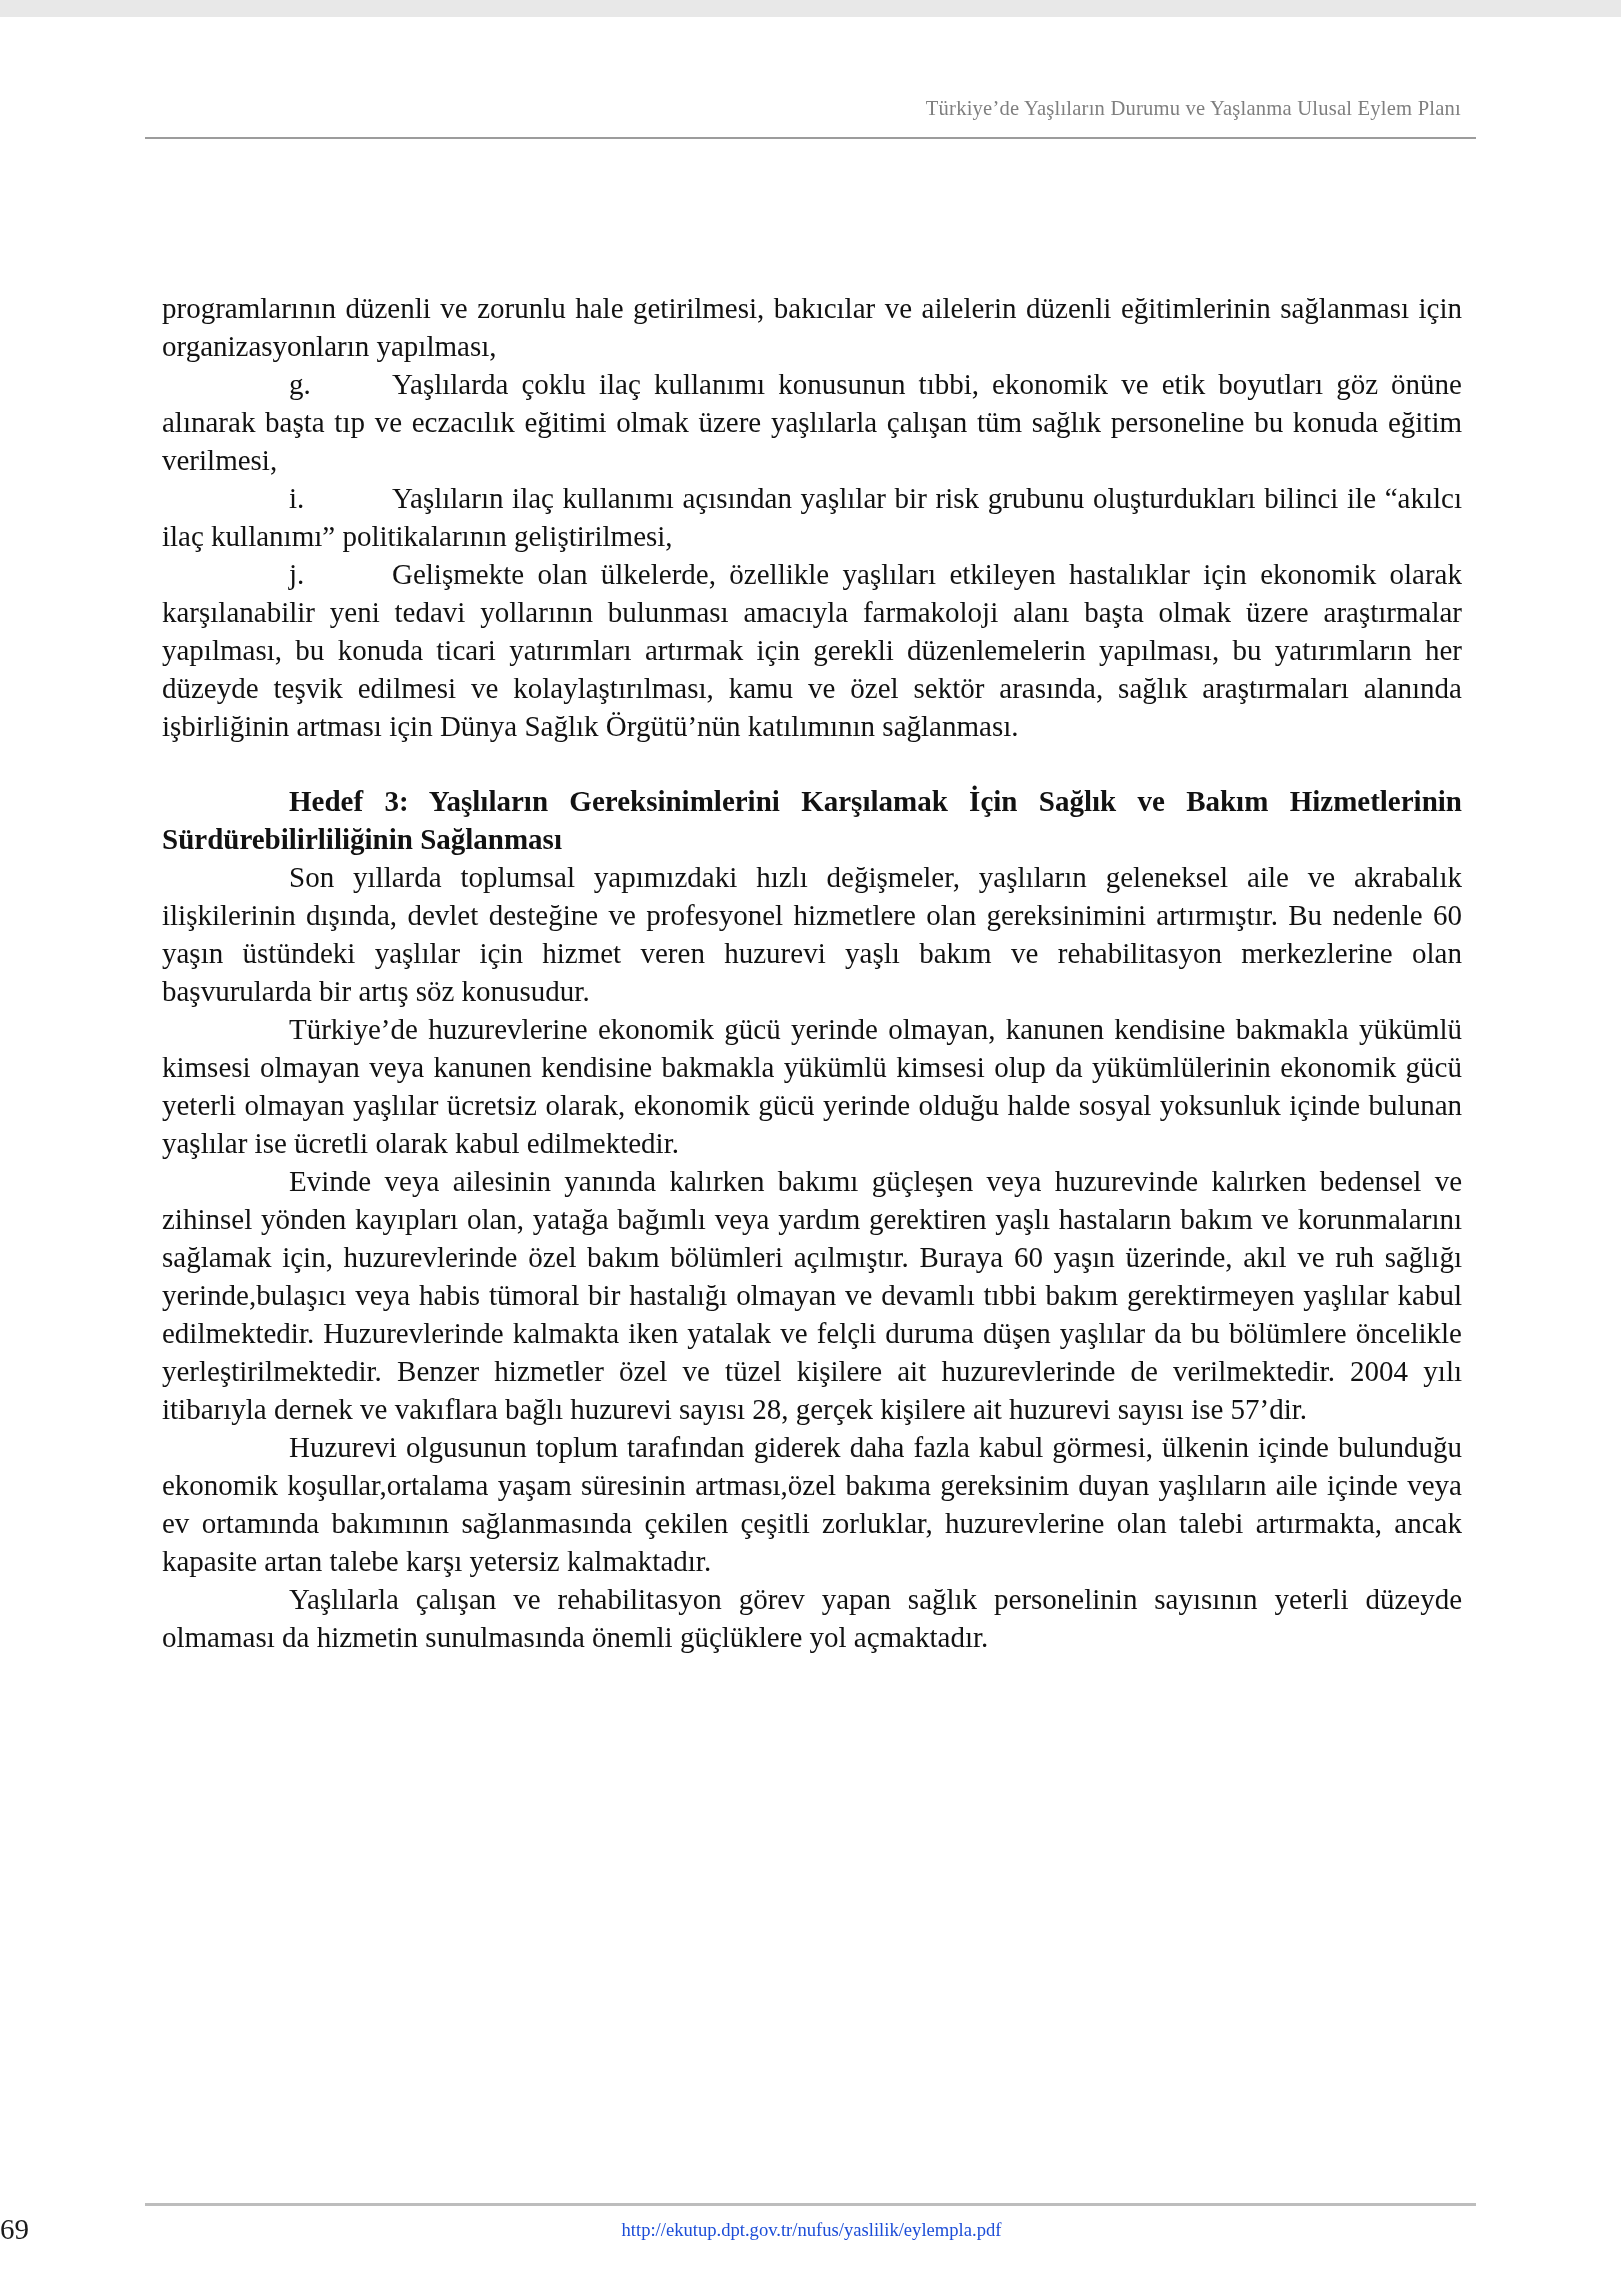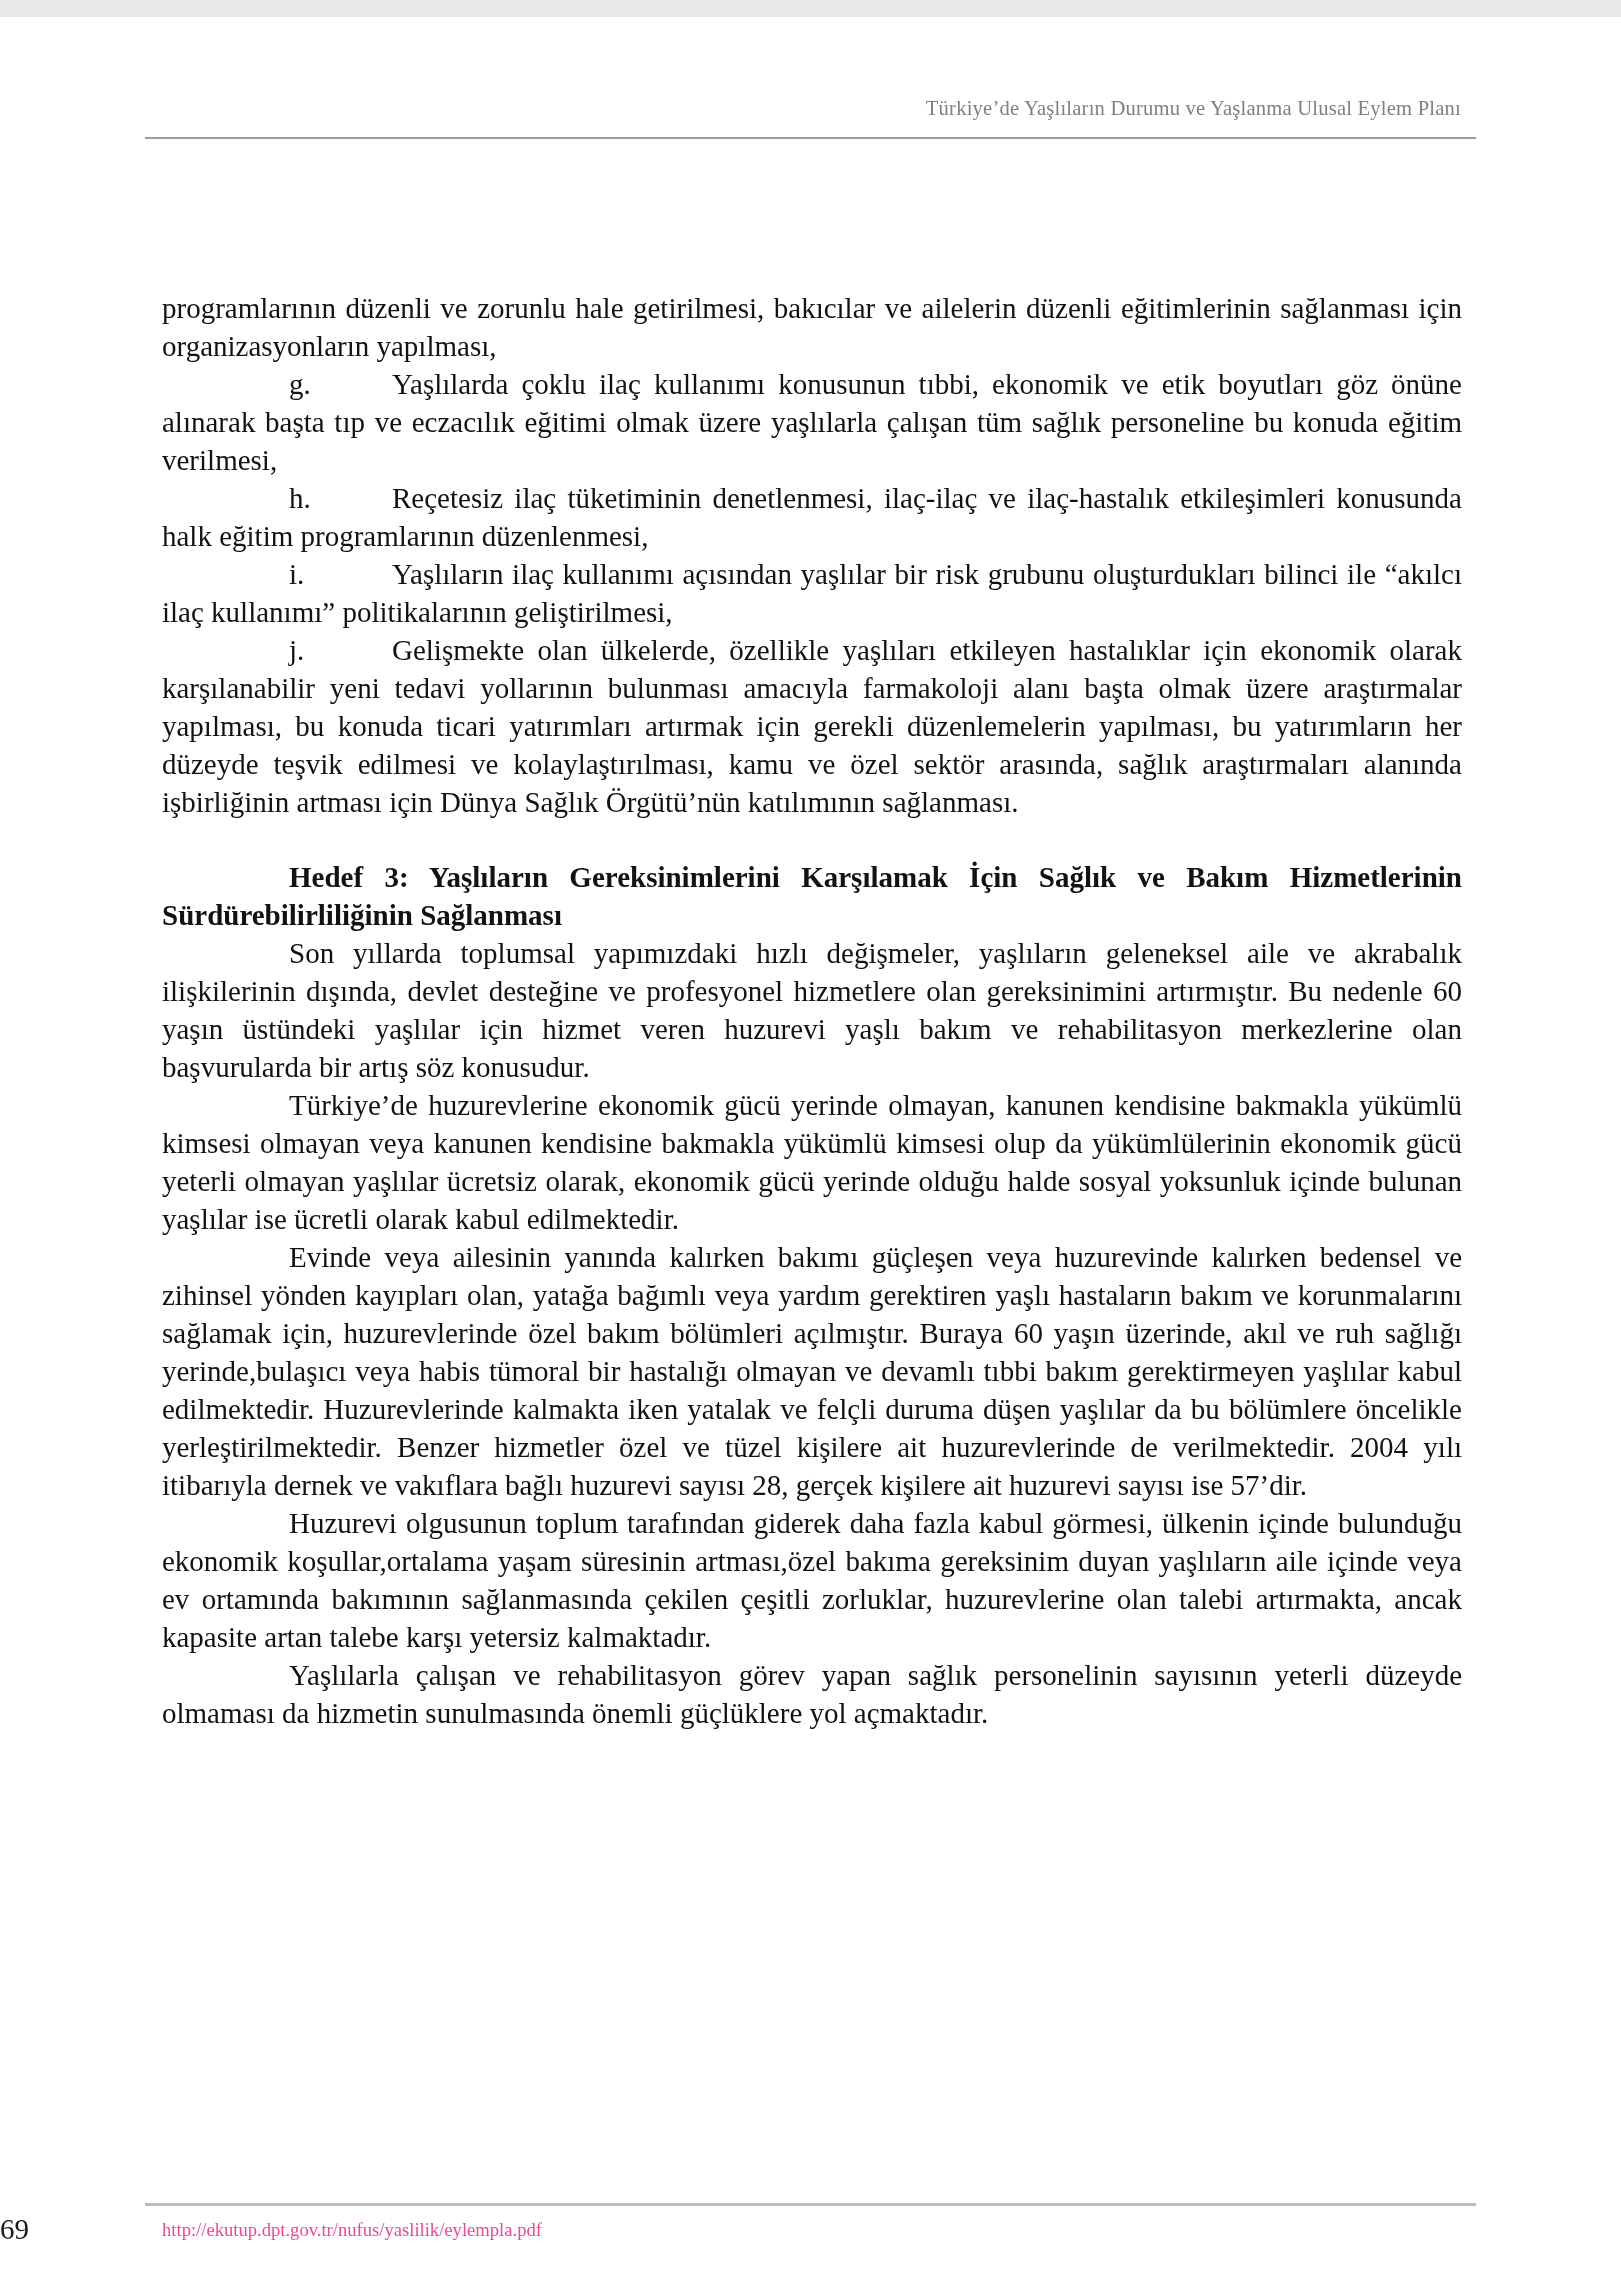--- a/index.html
+++ b/index.html
@@ -73,40 +73,39 @@
     width: 1621px;
     text-align: left;
     font-size: 29px;
     color: #1a1a1a;
   }
   .footer-url {
     position: absolute;
     top: 2202px;
     left: 162px;
     width: 1299px;
-    text-align: left;
+    text-align: center;
     font-size: 18.6px;
-    color: #ec4899;
+    color: #1d4ed8;
   }
 </style>
 </head>
 <body>
 
 <div class="page">
 
   <div class="header-title">Türkiye’de Yaşlıların Durumu ve Yaşlanma Ulusal Eylem Planı</div>
   <div class="header-rule"></div>
 
   <div class="body-text">
 
     <p>programlarının düzenli ve zorunlu hale getirilmesi, bakıcılar ve ailelerin düzenli eğitimlerinin sağlanması için organizasyonların yapılması,</p>
 
     <p class="indent"><span class="li-label">g.</span><span>Yaşlılarda çoklu ilaç kullanımı konusunun tıbbi, ekonomik ve etik boyutları göz önüne alınarak başta tıp ve eczacılık eğitimi olmak üzere yaşlılarla çalışan tüm sağlık personeline bu konuda eğitim verilmesi,</span></p>
 
-    <p class="indent"><span class="li-label">h.</span><span>Reçetesiz ilaç tüketiminin denetlenmesi, ilaç-ilaç ve ilaç-hastalık etkileşimleri konusunda halk eğitim programlarının düzenlenmesi,</span></p>
 
     <p class="indent"><span class="li-label">i.</span><span>Yaşlıların ilaç kullanımı açısından yaşlılar bir risk grubunu oluşturdukları bilinci ile “akılcı ilaç kullanımı” politikalarının geliştirilmesi,</span></p>
 
     <p class="indent"><span class="li-label">j.</span><span>Gelişmekte olan ülkelerde, özellikle yaşlıları etkileyen hastalıklar için ekonomik olarak karşılanabilir yeni tedavi yollarının bulunması amacıyla farmakoloji alanı başta olmak üzere araştırmalar yapılması, bu konuda ticari yatırımları artırmak için gerekli düzenlemelerin yapılması, bu yatırımların her düzeyde teşvik edilmesi ve kolaylaştırılması, kamu ve özel sektör arasında, sağlık araştırmaları alanında işbirliğinin artması için Dünya Sağlık Örgütü’nün katılımının sağlanması.</span></p>
 
     <p class="heading">Hedef 3: Yaşlıların Gereksinimlerini Karşılamak İçin Sağlık ve Bakım Hizmetlerinin Sürdürebilirliliğinin Sağlanması</p>
 
 
     <p class="indent">Son yıllarda toplumsal yapımızdaki hızlı değişmeler, yaşlıların geleneksel aile ve akrabalık ilişkilerinin dışında, devlet desteğine ve profesyonel hizmetlere olan gereksinimini artırmıştır. Bu nedenle 60 yaşın üstündeki  yaşlılar için hizmet veren huzurevi yaşlı bakım ve rehabilitasyon merkezlerine olan   başvurularda bir artış söz konusudur.</p>
 

